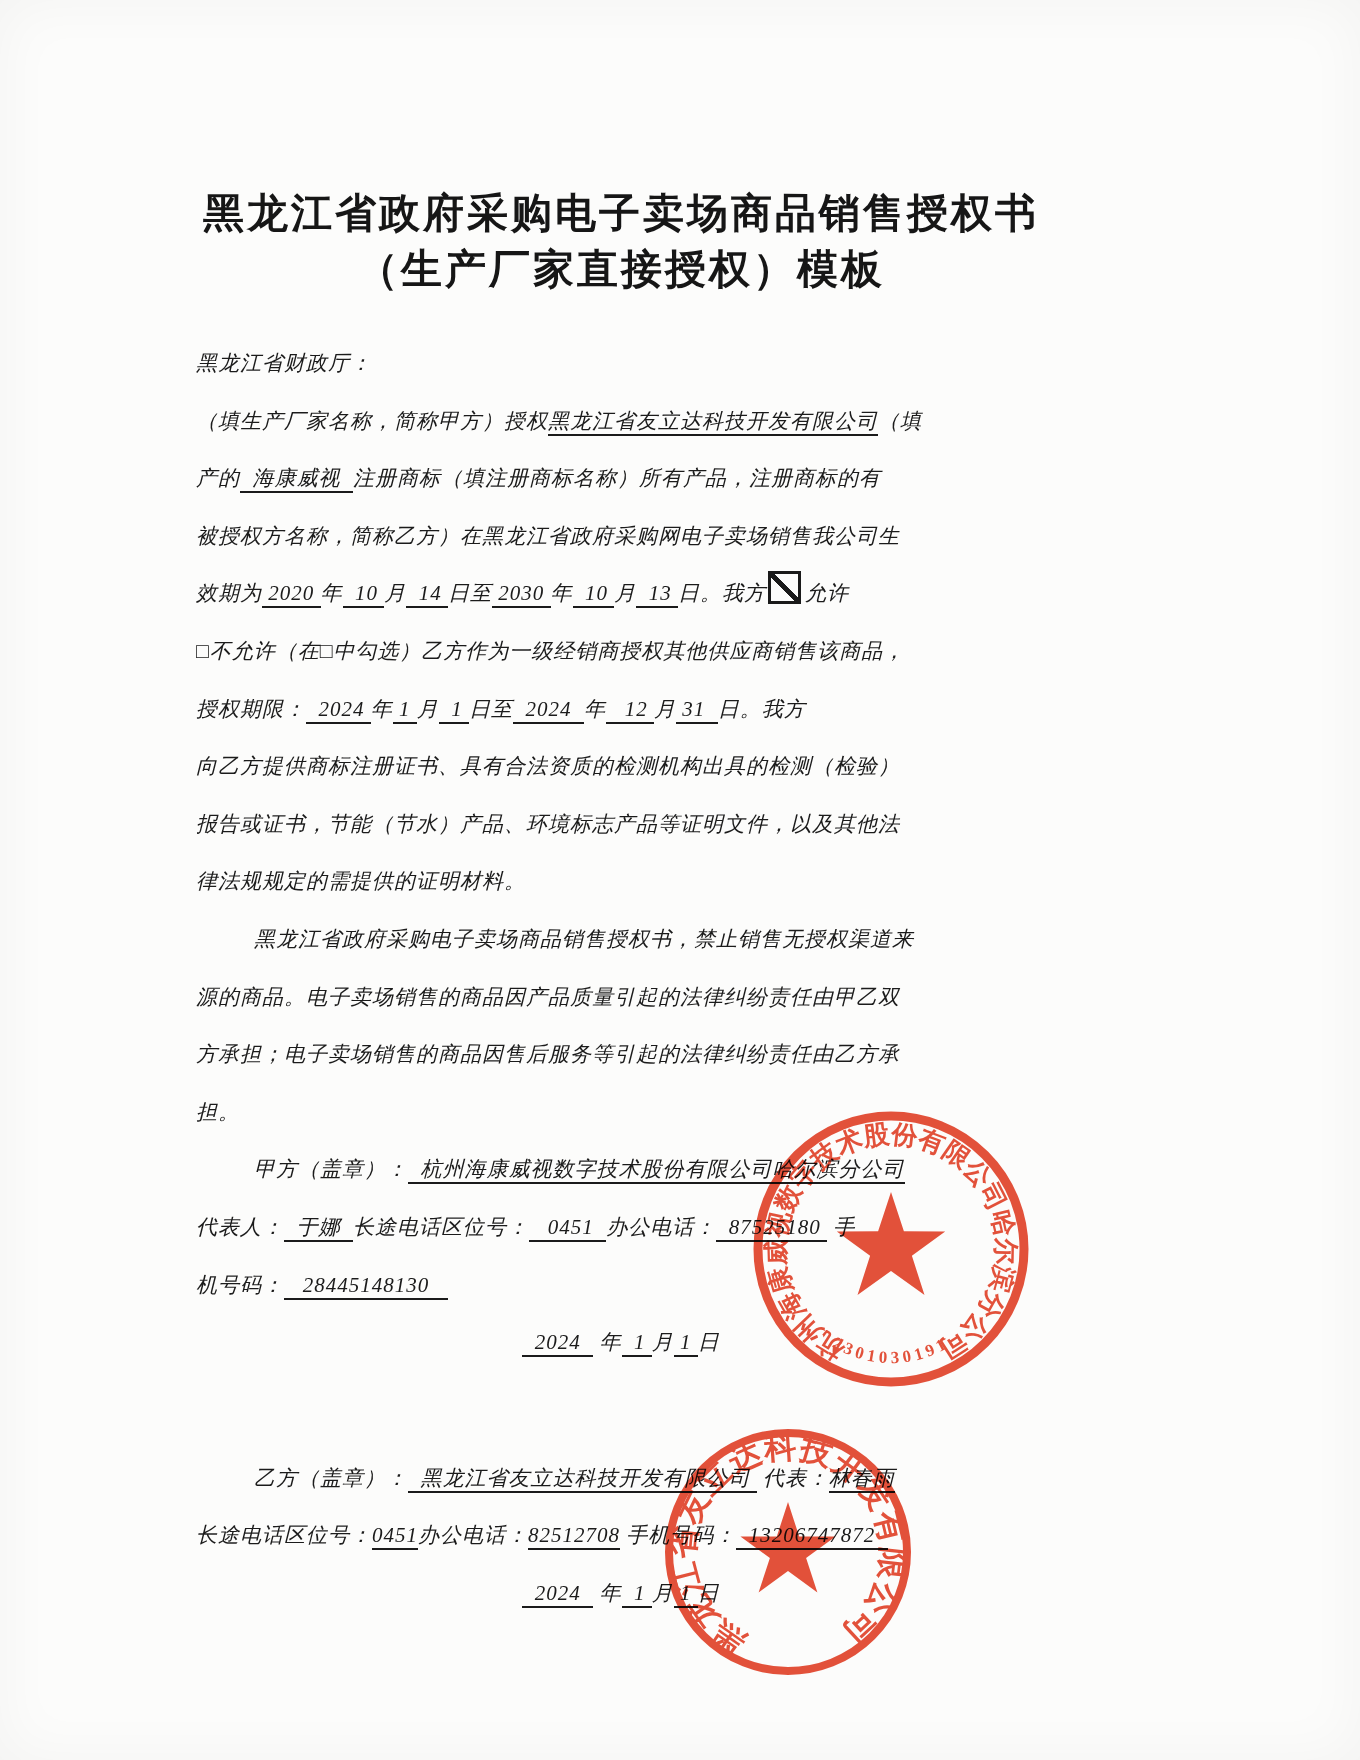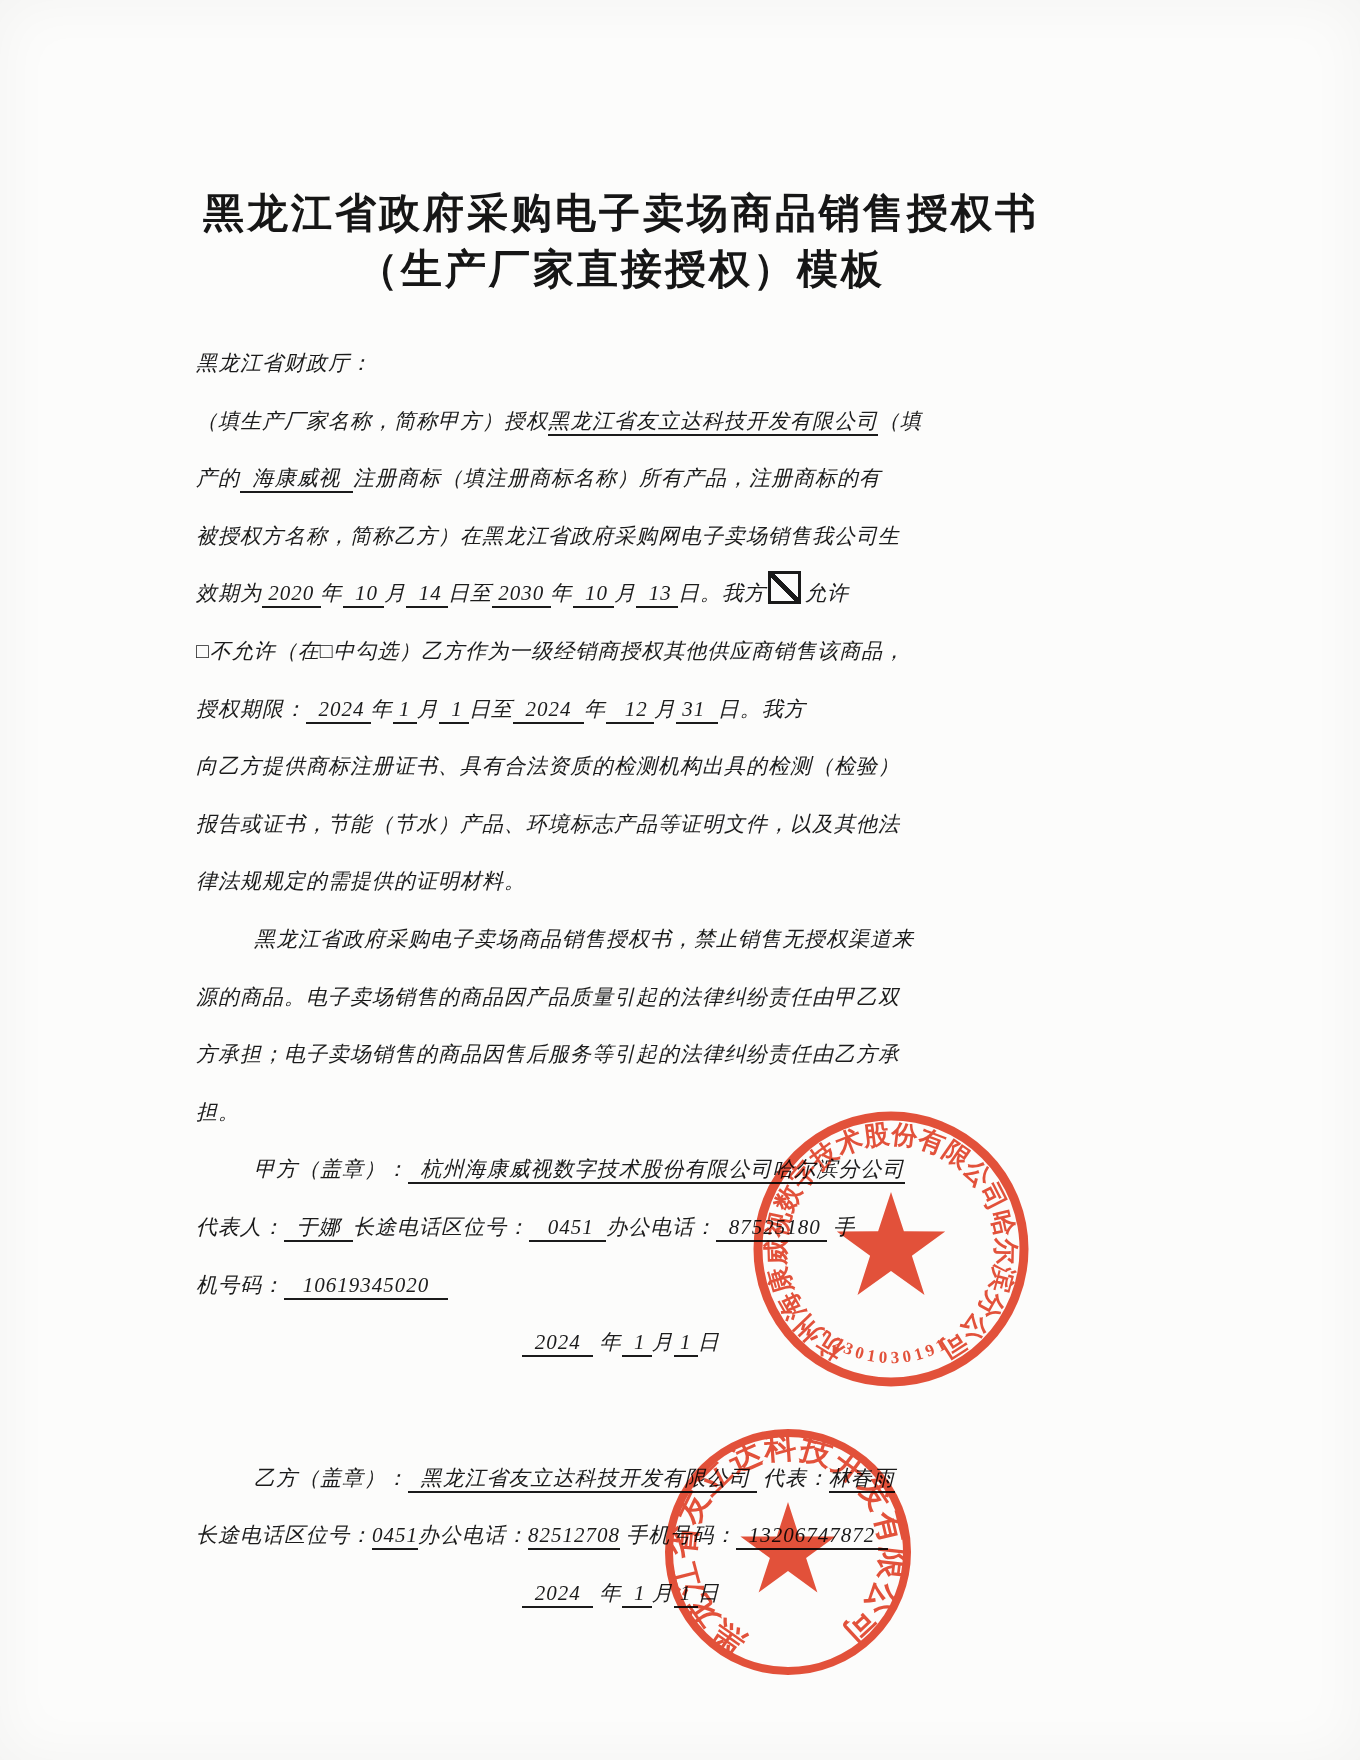--- a/index.html
+++ b/index.html
@@ -52,21 +52,21 @@
         <div class="line"><span class="seg">授权期限：</span><span class="seg u">  2024 </span><span class="seg">年</span><span class="seg u"> 1 </span><span class="seg">月</span><span class="seg u">  1 </span><span class="seg">日至</span><span class="seg u">  2024  </span><span class="seg">年</span><span class="seg u">   12 </span><span class="seg">月</span><span class="seg u"> 31  </span><span class="seg">日。我方</span></div>
         <div class="line"><span class="seg">向乙方提供商标注册证书、具有合法资质的检测机构出具的检测（检验）</span></div>
         <div class="line"><span class="seg">报告或证书，节能（节水）产品、环境标志产品等证明文件，以及其他法</span></div>
         <div class="line"><span class="seg">律法规规定的需提供的证明材料。</span></div>
         <div class="line indent"><span class="seg">黑龙江省政府采购电子卖场商品销售授权书，禁止销售无授权渠道来</span></div>
         <div class="line"><span class="seg">源的商品。电子卖场销售的商品因产品质量引起的法律纠纷责任由甲乙双</span></div>
         <div class="line"><span class="seg">方承担；电子卖场销售的商品因售后服务等引起的法律纠纷责任由乙方承</span></div>
         <div class="line"><span class="seg">担。</span></div>
         <div class="line indent"><span class="seg">甲方（盖章）：</span><span class="seg u">  杭州海康威视数字技术股份有限公司哈尔滨分公司</span></div>
         <div class="line"><span class="seg">代表人：</span><span class="seg u">  于娜  </span><span class="seg">长途电话区位号：</span><span class="seg u">   0451  </span><span class="seg">办公电话：</span><span class="seg u">  87525180 </span><span class="seg"> 手</span></div>
-        <div class="line"><span class="seg">机号码：</span><span class="seg u">   10619345020   </span></div>
+        <div class="line"><span class="seg">机号码：</span><span class="seg u">   28445148130   </span></div>
         <div class="line right"><span class="seg u">  2024  </span><span class="seg"> 年</span><span class="seg u">  1 </span><span class="seg">月</span><span class="seg u"> 1 </span><span class="seg">日</span></div>
         <div class="line indent gap"><span class="seg">乙方（盖章）：</span><span class="seg u">  黑龙江省友立达科技开发有限公司 </span><span class="seg"> 代表：</span><span class="seg u">林春雨</span></div>
         <div class="line"><span class="seg">长途电话区位号：</span><span class="seg u">0451</span><span class="seg">办公电话：</span><span class="seg u">82512708</span><span class="seg"> 手机号码：</span><span class="seg u">  13206747872  </span></div>
         <div class="line right"><span class="seg u">  2024  </span><span class="seg"> 年</span><span class="seg u">  1 </span><span class="seg">月</span><span class="seg u"> 1 </span><span class="seg">日</span></div>
       </div>
   </div>
 
   <svg class="seal" style="left:749px;top:1107px;" width="284" height="284" viewBox="0 0 284 284">
     <defs>
       <path id="jia-name-arc" d="M 97.2 238.1 A 106 106 0 1 1 186.8 238.1" fill="none"></path>

